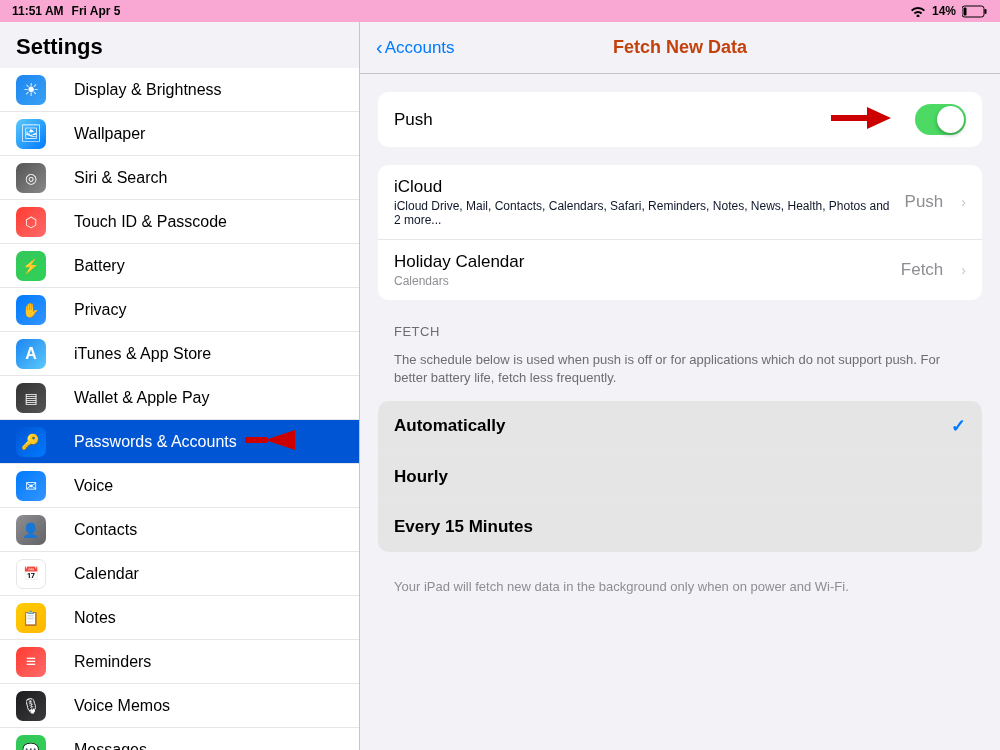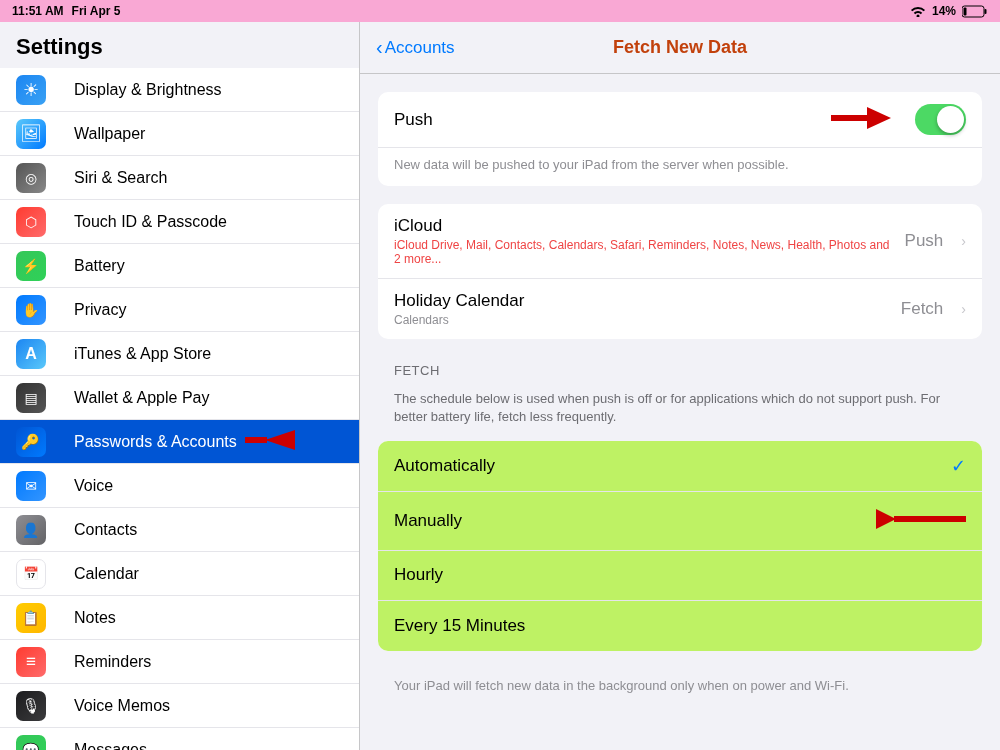--- a/index.html
+++ b/index.html
@@ -70,21 +70,21 @@
       box-shadow: 0 2px 4px rgba(0,0,0,0.3);
     }
 
     
     .section-header { padding: 6px 16px 6px; font-size: 13px; color: #6d6d72; text-transform: uppercase; letter-spacing: 0.5px; }
     .section-note { padding: 6px 16px 14px; font-size: 13px; color: #6d6d72; line-height: 1.4; }
 
     
     .fetch-option {
       display: flex; align-items: center; justify-content: space-between;
-      padding: 14px 16px; background: #bef264; border-bottom: 1px solid #e5e5ea; cursor: pointer; min-height: 50px;
+      padding: 14px 16px; background: #e5e5e5; border-bottom: 1px solid #e5e5ea; cursor: pointer; min-height: 50px; font-weight: bold;
     }
     .fetch-option:last-child { border-bottom: none; }
     .fetch-option-label { font-size: 17px; color: #000; }
     .fetch-option-check { color: #007aff; font-size: 18px; }
 
     .footer-note { padding: 8px 16px; font-size: 13px; color: #8e8e93; line-height: 1.4; }
 
     
     .icon-blue { background: #007aff; }
   </style>
@@ -212,28 +212,27 @@
           <div style="margin-right:12px;">
             <svg width="60" height="26" viewBox="0 0 60 26">
               <rect x="0" y="10" width="38" height="6" fill="#cc0000"></rect>
               <polygon points="36,2 60,13 36,24" fill="#cc0000"></polygon>
             </svg>
           </div>
           <div class="toggle">
             <div class="toggle-thumb"></div>
           </div>
         </div>
-        <div class="card-note">New data will be pushed to your iPad from the server when possible.</div>
       </div>
 
       <div class="card">
         <div class="card-row">
           <div style="flex:1;">
             <div class="card-row-label">iCloud</div>
-            <div style="font-size:12px; color:#ef4444; margin-top:2px;">iCloud Drive, Mail, Contacts, Calendars, Safari, Reminders, Notes, News, Health, Photos and 2 more...</div>
+            <div style="font-size:12px; color:#0f172a; margin-top:2px;">iCloud Drive, Mail, Contacts, Calendars, Safari, Reminders, Notes, News, Health, Photos and 2 more...</div>
           </div>
           <span class="card-row-value">Push</span>
           <span class="card-row-chevron">›</span>
         </div>
         <div class="card-row">
           <div style="flex:1;">
             <div class="card-row-label">Holiday Calendar</div>
             <div style="font-size:12px; color:#8e8e93; margin-top:2px;">Calendars</div>
           </div>
           <span class="card-row-value">Fetch</span>
@@ -242,30 +241,20 @@
       </div>
 
       <div class="section-header">FETCH</div>
       <div class="section-note">The schedule below is used when push is off or for applications which do not support push. For better battery life, fetch less frequently.</div>
 
       <div class="card">
         <div class="fetch-option">
           <span class="fetch-option-label">Automatically</span>
           <span class="fetch-option-check">✓</span>
         </div>
-        <div class="fetch-option" style="position:relative;">
-          <span class="fetch-option-label">Manually</span>
-
-          <div style="margin-left:16px;">
-            <svg width="90" height="26" viewBox="0 0 90 26">
-              <polygon points="20,13 0,3 0,23" fill="#cc0000"></polygon>
-              <rect x="18" y="10" width="72" height="6" fill="#cc0000"></rect>
-            </svg>
-          </div>
-        </div>
         <div class="fetch-option">
           <span class="fetch-option-label">Hourly</span>
         </div>
         <div class="fetch-option">
           <span class="fetch-option-label">Every 15 Minutes</span>
         </div>
       </div>
 
       <div class="footer-note">Your iPad will fetch new data in the background only when on power and Wi-Fi.</div>
     </div>

